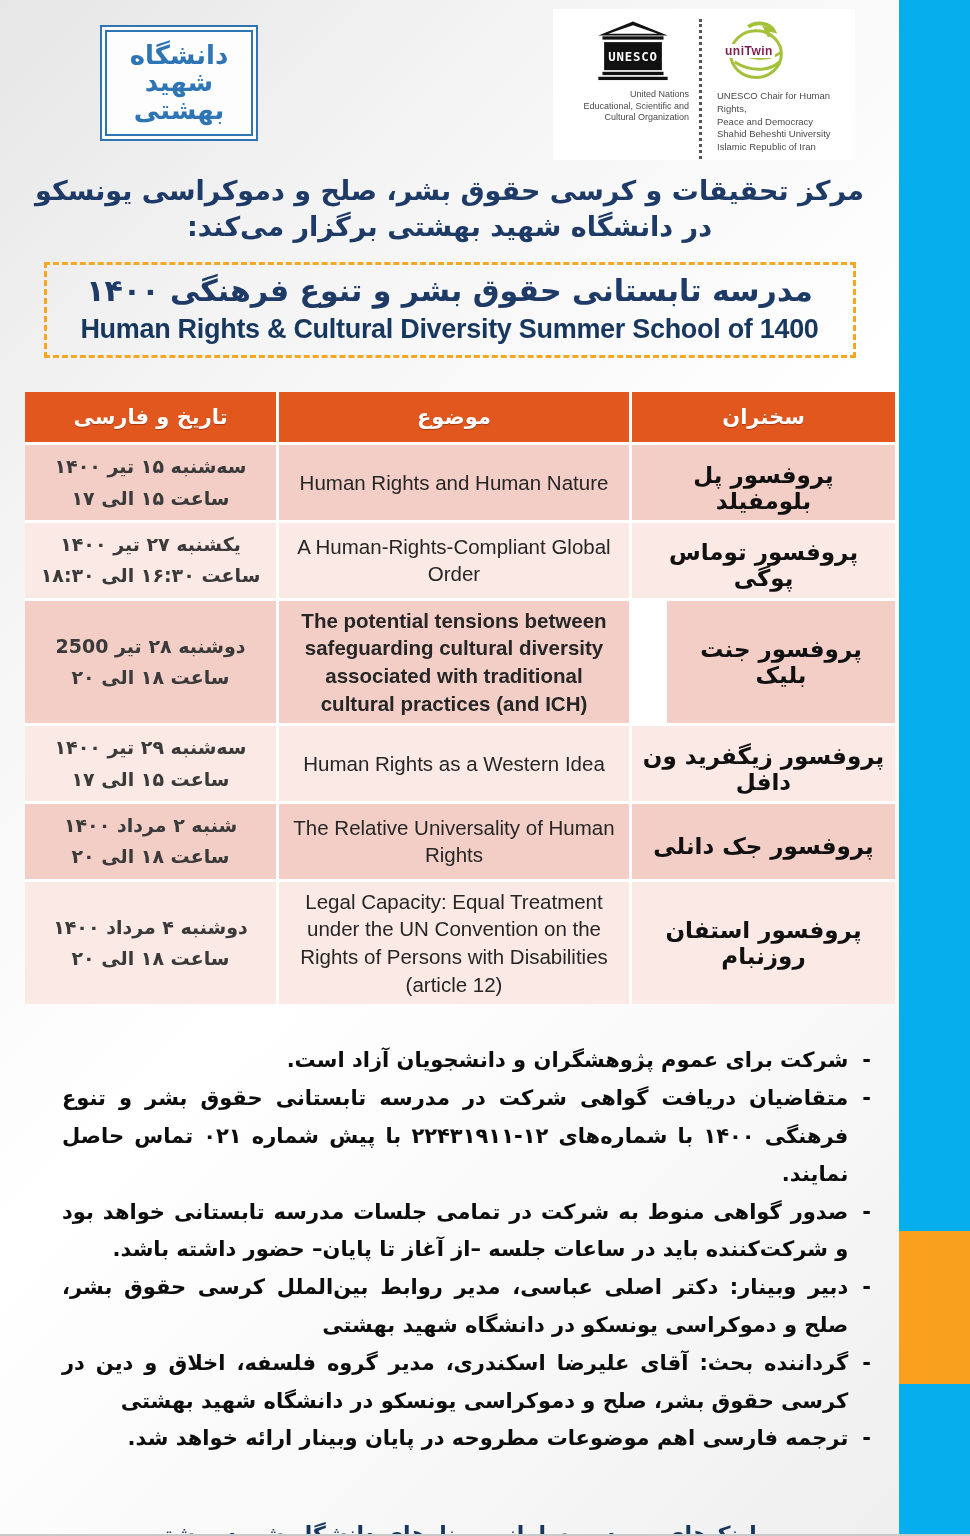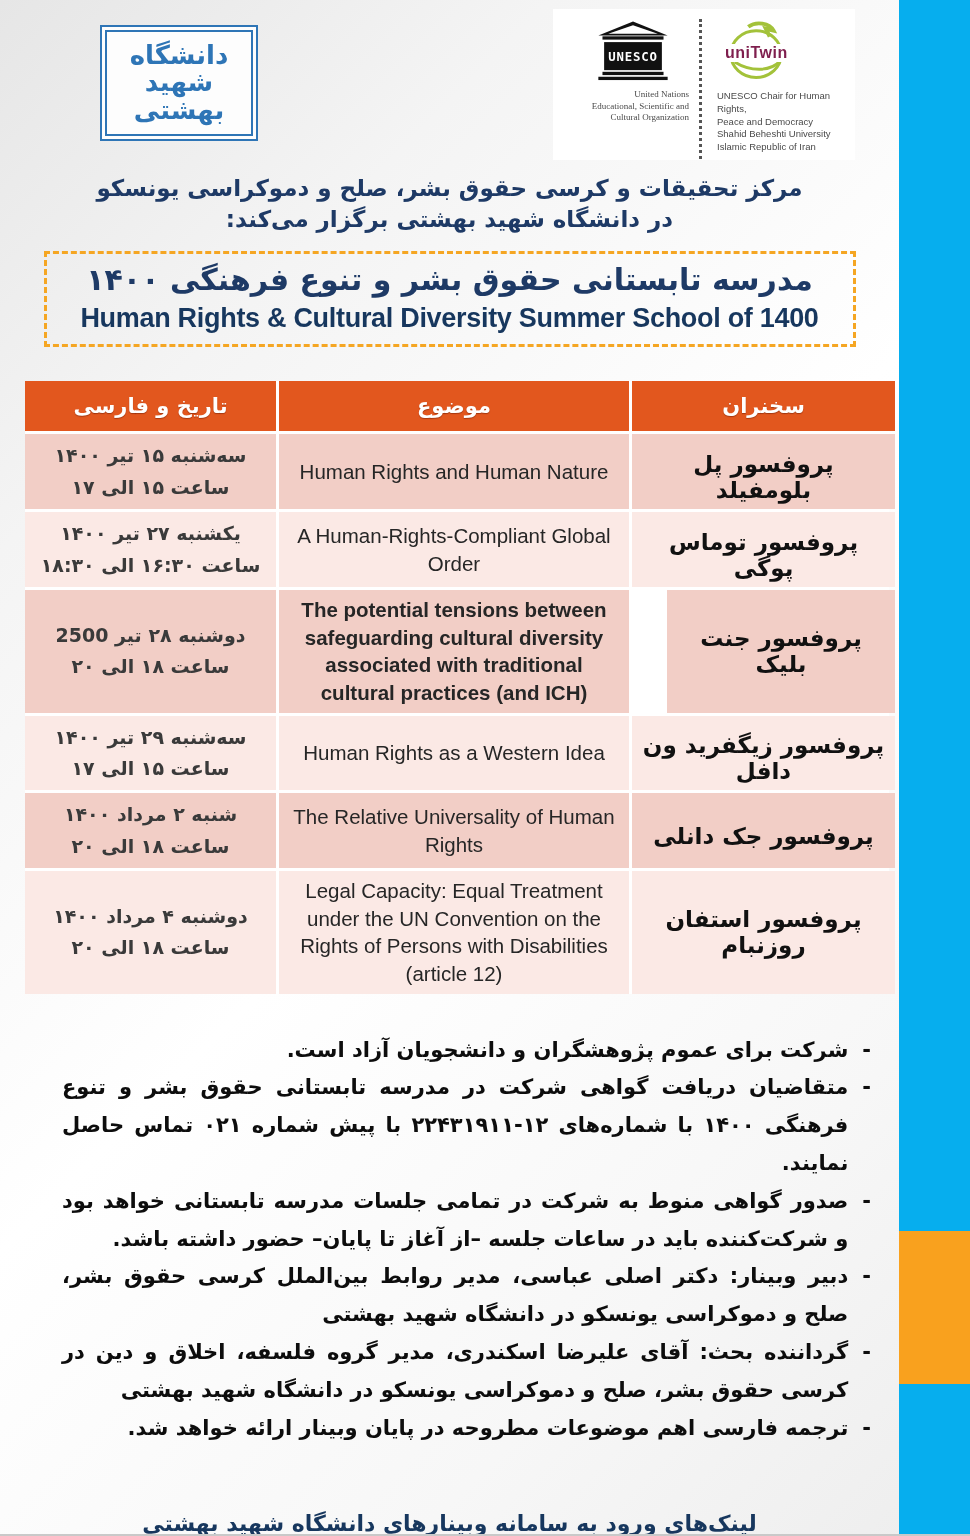--- a/index.html
+++ b/index.html
@@ -25,35 +25,35 @@
     background:#fdfdfd; border:2px solid #2e75b6; box-shadow:inset 0 0 0 3px #fdfdfd, inset 0 0 0 5px #2e75b6;
     display:flex; align-items:center; justify-content:center; text-align:center;
     color:#2e75b6; font-weight:bold; font-size:26px; line-height:1.05; padding:10px;
   }
   .intl-logos {
     position:absolute; left:553px; top:9px; width:302px; height:151px; background:#ffffff;
     display:flex; padding:8px 6px 6px 6px;
   }
   .unesco-block { width:130px; display:flex; flex-direction:column; align-items:flex-end; }
   .unesco-block svg { display:block; margin:2px 14px 4px 0; }
-  .unesco-lines { font-size:9px; color:#4a4a4a; text-align:right; line-height:1.3; font-family:Liberation Serif, serif; }
+  .unesco-lines { font-size:9px; color:#4a4a4a; text-align:right; line-height:1.3; font-family:Liberation Sans, sans-serif; }
   .dots-divider { width:14px; border-left:3px dotted #555; margin:2px 4px 0 10px; height:140px; }
   .unitwin-block { flex:1; display:flex; flex-direction:column; }
   .unitwin-logo { position:relative; width:78px; height:66px; margin:2px 0 6px 2px; }
   .unitwin-logo svg { position:absolute; inset:0; }
   .unitwin-brand {
     position:absolute; left:4px; top:25px; background:#ffffff; padding:0 2px;
-    color:#7f1f4e; font-weight:bold; font-size:16px; letter-spacing:0.5px;
+    color:#7f1f4e; font-weight:bold; font-size:12px; letter-spacing:0.5px;
     font-family:"Liberation Sans",sans-serif;
   }
   .unitwin-lines { font-size:9.5px; color:#4a4a4a; text-align:left; line-height:1.35; font-family:"Liberation Sans",sans-serif; }
 
   
   .org-heading { margin-top:8px; text-align:center; color:#1e3a66; font-weight:bold;
-    font-size:23px; line-height:1.35; direction:rtl; }
+    font-size:27px; line-height:1.35; direction:rtl; }
   .title-box {
     margin:16px auto 0 auto; width:812px; border:3px dashed #f5a623;
     padding:8px 10px 10px 10px; text-align:center; direction:rtl;
   }
   .title-fa { color:#1e3a66; font-weight:bold; font-size:30px; line-height:1.2; }
   .title-en { color:#17375e; font-weight:bold; font-size:27px; line-height:1.2; margin-top:4px;
     direction:ltr; font-family:"Liberation Sans",sans-serif; letter-spacing:-0.3px; }
 
   
   .schedule { margin:34px 0 0 25px; width:864px; display:grid;

